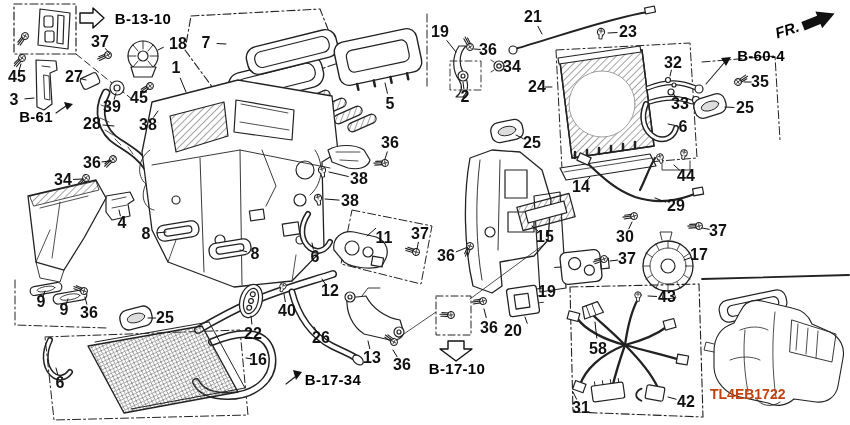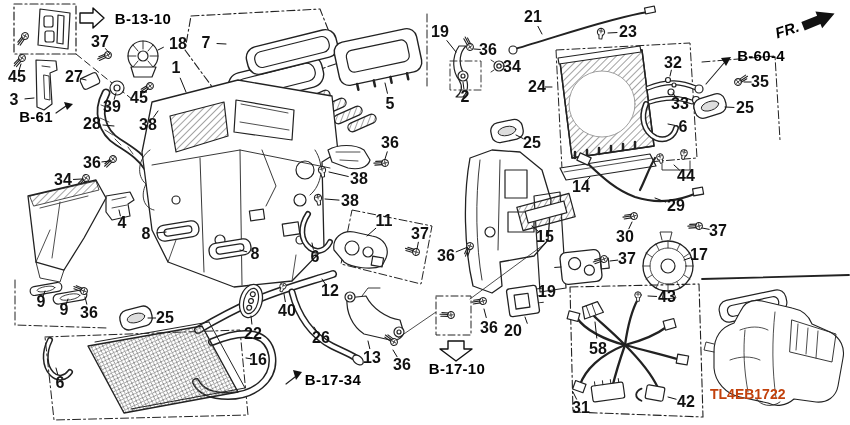--- a/index.html
+++ b/index.html
@@ -490,21 +490,21 @@
       <div class="callout" style="left: 745px; top: 108px;">25</div>
       <div class="callout" style="left: 683px; top: 127px;">6</div>
       <div class="callout" style="left: 92px; top: 163px;">36</div>
       <div class="callout" style="left: 63px; top: 180px;">34</div>
       <div class="callout" style="left: 122px; top: 223px;">4</div>
       <div class="callout" style="left: 146px; top: 234px;">8</div>
       <div class="callout" style="left: 255px; top: 254px;">8</div>
       <div class="callout" style="left: 390px; top: 143px;">36</div>
       <div class="callout" style="left: 359px; top: 179px;">38</div>
       <div class="callout" style="left: 350px; top: 201px;">38</div>
-      <div class="callout" style="left: 384px; top: 221px;">11</div>
+      <div class="callout" style="left: 384px; top: 238px;">11</div>
       <div class="callout" style="left: 420px; top: 234px;">37</div>
       <div class="callout" style="left: 315px; top: 257px;">6</div>
       <div class="callout" style="left: 446px; top: 256px;">36</div>
       <div class="callout" style="left: 545px; top: 237px;">15</div>
       <div class="callout" style="left: 547px; top: 268px; margin-top: 24px;">19</div>
       <div class="callout" style="left: 581px; top: 187px;">14</div>
       <div class="callout" style="left: 686px; top: 176px;">44</div>
       <div class="callout" style="left: 676px; top: 206px;">29</div>
       <div class="callout" style="left: 625px; top: 237px;">30</div>
       <div class="callout" style="left: 718px; top: 231px;">37</div>

